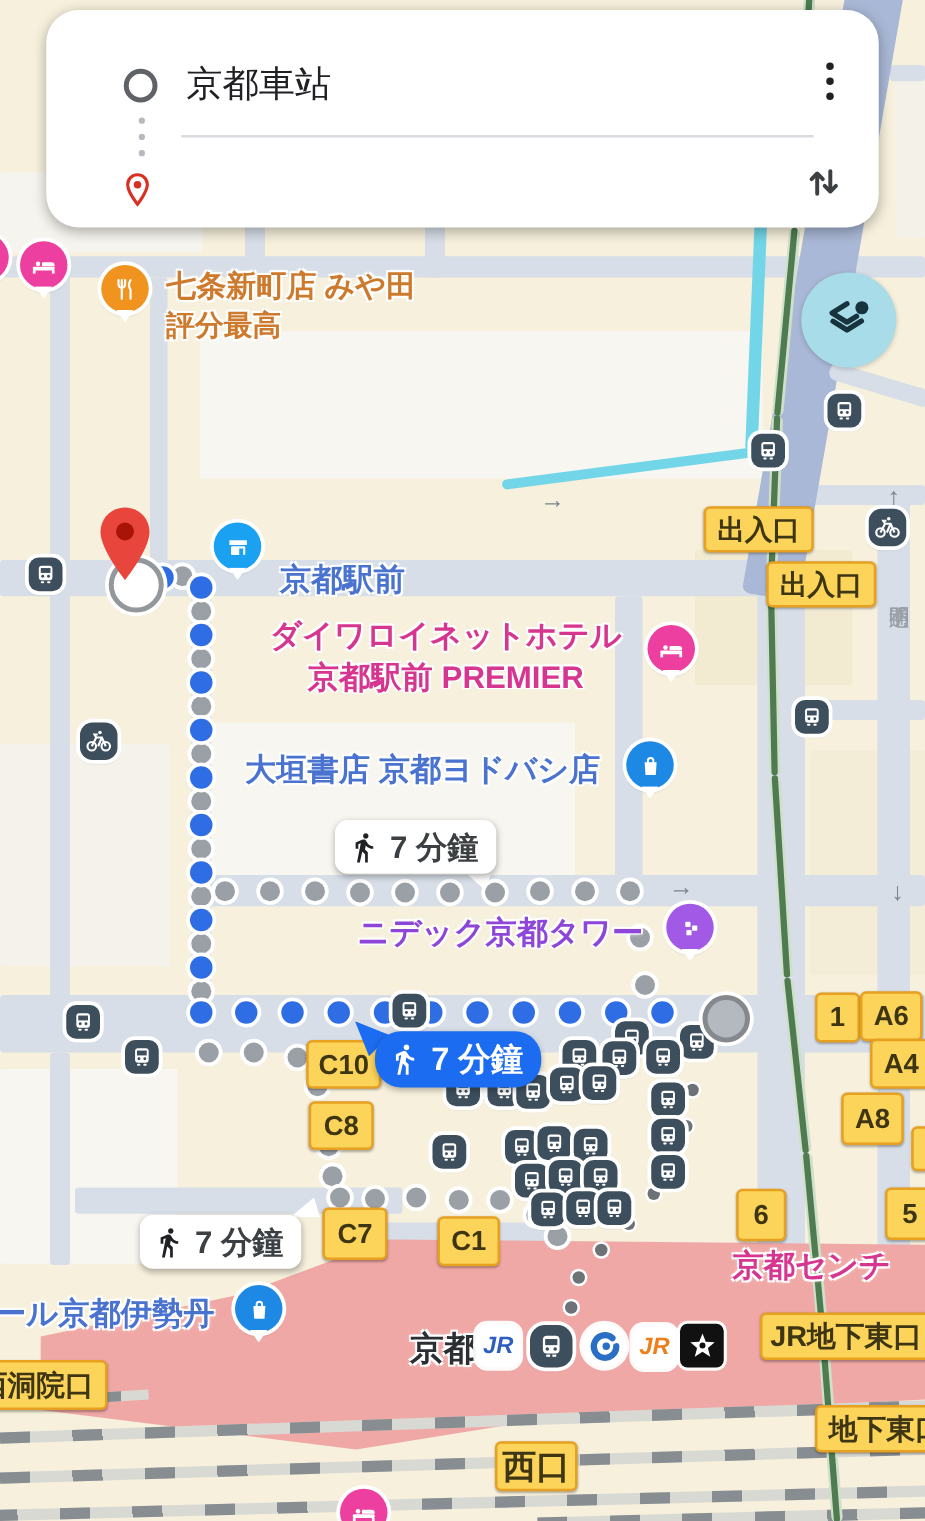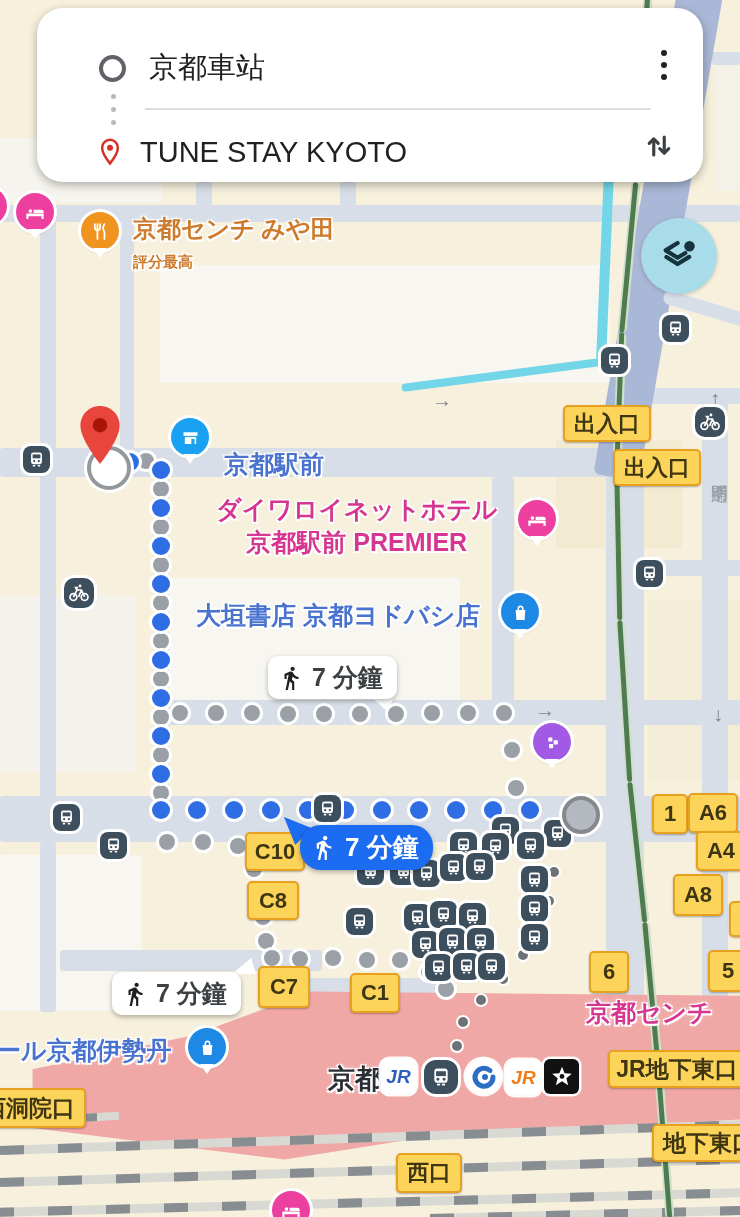--- a/index.html
+++ b/index.html
@@ -186,21 +186,21 @@
       <div class="gate" style="left: 258px; top: 966px; width: 48px; height: 38px; font-size: 22px;">C7</div>
       <div class="gate" style="left: 350px; top: 973px; width: 46px; height: 36px; font-size: 22px;">C1</div>
       <div class="gate" style="left: 652px; top: 794px; width: 32px; height: 36px; font-size: 22px;">1</div>
       <div class="gate" style="left: 688px; top: 793px; width: 46px; height: 36px; font-size: 22px;">A6</div>
       <div class="gate" style="left: 696px; top: 831px; width: 46px; height: 36px; font-size: 22px;">A4</div>
       <div class="gate" style="left: 673px; top: 874px; width: 46px; height: 38px; font-size: 22px;">A8</div>
       <div class="gate" style="left: 589px; top: 951px; width: 36px; height: 38px; font-size: 22px;">6</div>
       <div class="gate" style="left: 708px; top: 950px; width: 36px; height: 38px; font-size: 22px;">5</div>
       <div class="gate" style="left: 608px; top: 1050px; width: 134px; height: 34px; font-size: 23px;">JR地下東口</div>
       <div class="gate" style="left: 652px; top: 1124px; width: 110px; height: 34px; font-size: 23px;">地下東口</div>
-      <div class="gate" style="left: 396px; top: 1153px; width: 62px; height: 36px; font-size: 22px;">西口</div>
+      <div class="gate" style="left: 396px; top: 1153px; width: 62px; height: 36px; font-size: 27px;">西口</div>
       <div class="gate" style="left: -28px; top: 1088px; width: 110px; height: 36px; font-size: 23px;">西洞院口</div>
       <div class="bus" style="left: 662px; top: 315px;">
         <svg width="21" height="21" viewBox="0 0 27 27">
           <rect x="6.5" y="4.5" width="14" height="15" rx="3" fill="#fff"></rect>
           <rect x="8.5" y="7" width="10" height="5" fill="#3d4e5c"></rect>
           <circle cx="10.5" cy="15.5" r="1.5" fill="#3d4e5c"></circle>
           <circle cx="16.5" cy="15.5" r="1.5" fill="#3d4e5c"></circle>
           <rect x="8.5" y="20.5" width="3.5" height="2" rx="1" fill="#fff"></rect>
           <rect x="15" y="20.5" width="3.5" height="2" rx="1" fill="#fff"></rect>
         </svg>
@@ -510,32 +510,33 @@
           <path d="M6.4 16 10 9h4.5l3.1 7M10 9 8.6 6.6h2.6M14.5 9l-3 7"></path>
           <circle cx="13" cy="5" r="1.4" fill="#fff" stroke="none"></circle>
         </svg>
       </div>
     </div>
 
   <div class="abs" style="left:0;top:960px;width:740px;height:210px;background:#f0a8a6;z-index:5;
     clip-path:polygon(4.4% 52%,26% 36%,42% 15%,100% 17%,100% 76%,58% 84%,38.5% 95%,4.4% 80%);"></div>
 
   <div class="poi-label halo" style="left:133px;top:213px;font-size:24px;color:#cd7a2c;">
-    <span>京都センチ みや田</span><br>
-    <span style="font-size:15px;">評分最高</span>
+    <span>七条新町店 みや田</span><br>
+    <span style="font-size:23px;">評分最高</span>
   </div>
   <div class="poi-label halo" style="left:224px;top:414px;font-size:25px;color:#4a73cf;line-height:1.35;">
     <br>
     <span>京都駅前</span>
   </div>
   <div class="poi-label halo" style="left:216px;top:493px;font-size:25px;color:#d6368f;line-height:1.3;text-align:center;">
     <span>ダイワロイネットホテル</span><br>
     <span>京都駅前 PREMIER</span>
   </div>
   <div class="poi-label halo" style="left:196px;top:599px;font-size:25px;color:#4a73cf;">大垣書店 京都ヨドバシ店</div>
+  <div class="poi-label halo" style="left:286px;top:729px;font-size:25px;color:#8d46d8;">ニデック京都タワー</div>
   <div class="poi-label halo" style="left:-4px;top:1034px;font-size:25px;color:#4a73cf;">ール京都伊勢丹</div>
   <div class="poi-label halo" style="left:586px;top:996px;font-size:25px;color:#d6368f;">京都センチ</div>
   <div class="poi-label halo" style="left:328px;top:1061px;font-size:27px;font-weight:bold;color:#2b2f33;">京都</div>
   <div class="poi-label" style="left:708px;top:472px;font-size:17px;font-weight:normal;color:#9aa0a6;writing-mode:vertical-rl;">不明門通</div>
 
   <div id="pins"></div>
 
   <div class="endpoint" style="left:87px;top:446px;width:36px;height:36px;background:#fff;border:4px solid #93989d;box-shadow:0 0 0 3px #fff;"></div>
   <div class="pin" style="left:76px;top:404px;z-index:38;">
     <svg width="48" height="64" viewBox="0 0 24 32">
@@ -632,21 +633,20 @@
         <i></i>
       </div>
     <div class="divider"></div>
     <div class="row" style="top:114px;">
       <span style="margin-left:58px;">
         <svg width="30" height="30" viewBox="0 0 24 24">
             <path d="M12 2.2c-3.5 0-6.3 2.8-6.3 6.3 0 4.7 6.3 12.6 6.3 12.6s6.3-7.9 6.3-12.6c0-3.5-2.8-6.3-6.3-6.3z" fill="none" stroke="#d93025" stroke-width="2"></path>
             <circle cx="12" cy="8.6" r="2.4" fill="#d93025"></circle>
           </svg>
       </span>
-      <span class="rowtext" style="margin-left:15px;">TUNE STAY KYOTO</span>
     </div>
     <div class="abs" style="right:26px;top:120px;">
       <svg width="36" height="36" viewBox="0 0 24 24" fill="none" stroke="#3c4043" stroke-width="2.1" stroke-linecap="round" stroke-linejoin="round">
         <path d="M8.5 18V7.5"></path>
           <path d="m5.5 10.2 3-3 3 3"></path>
         <path d="M15.5 6v10.5"></path>
           <path d="m12.5 13.8 3 3 3-3"></path>
       </svg>
     </div>
   </div>

